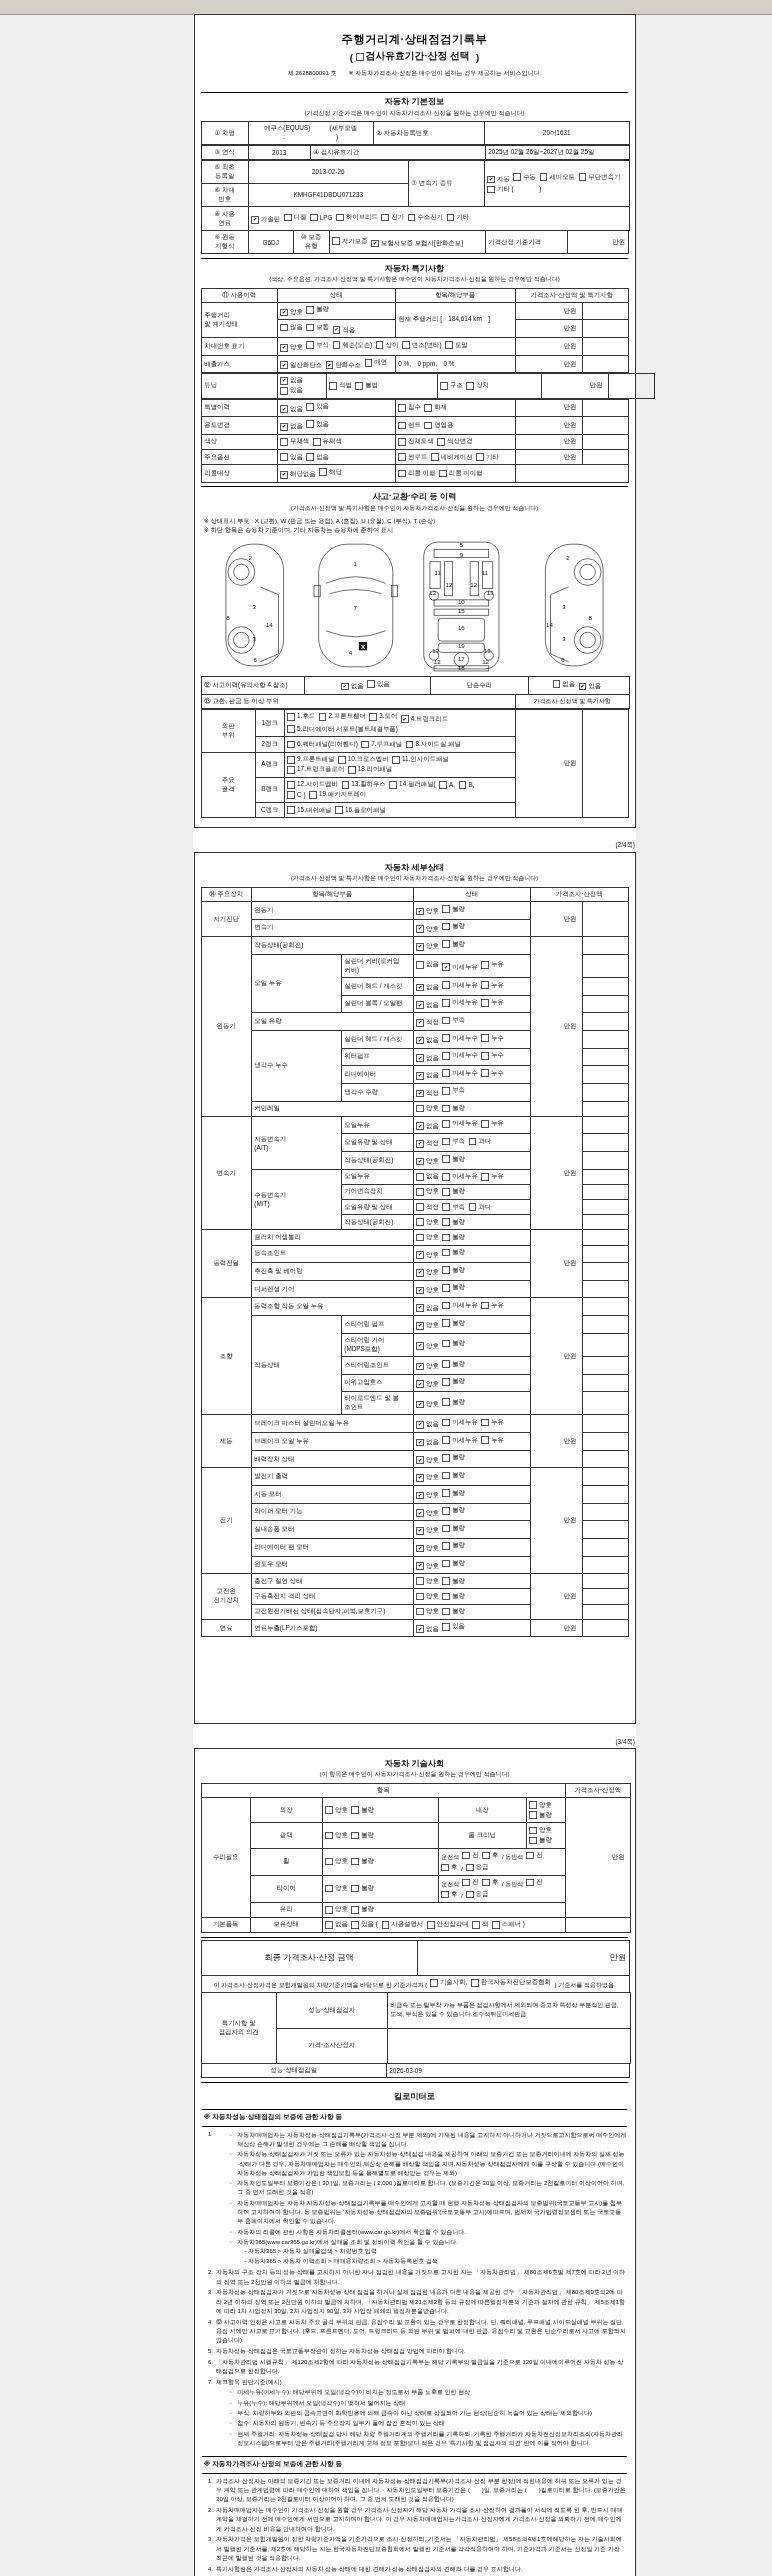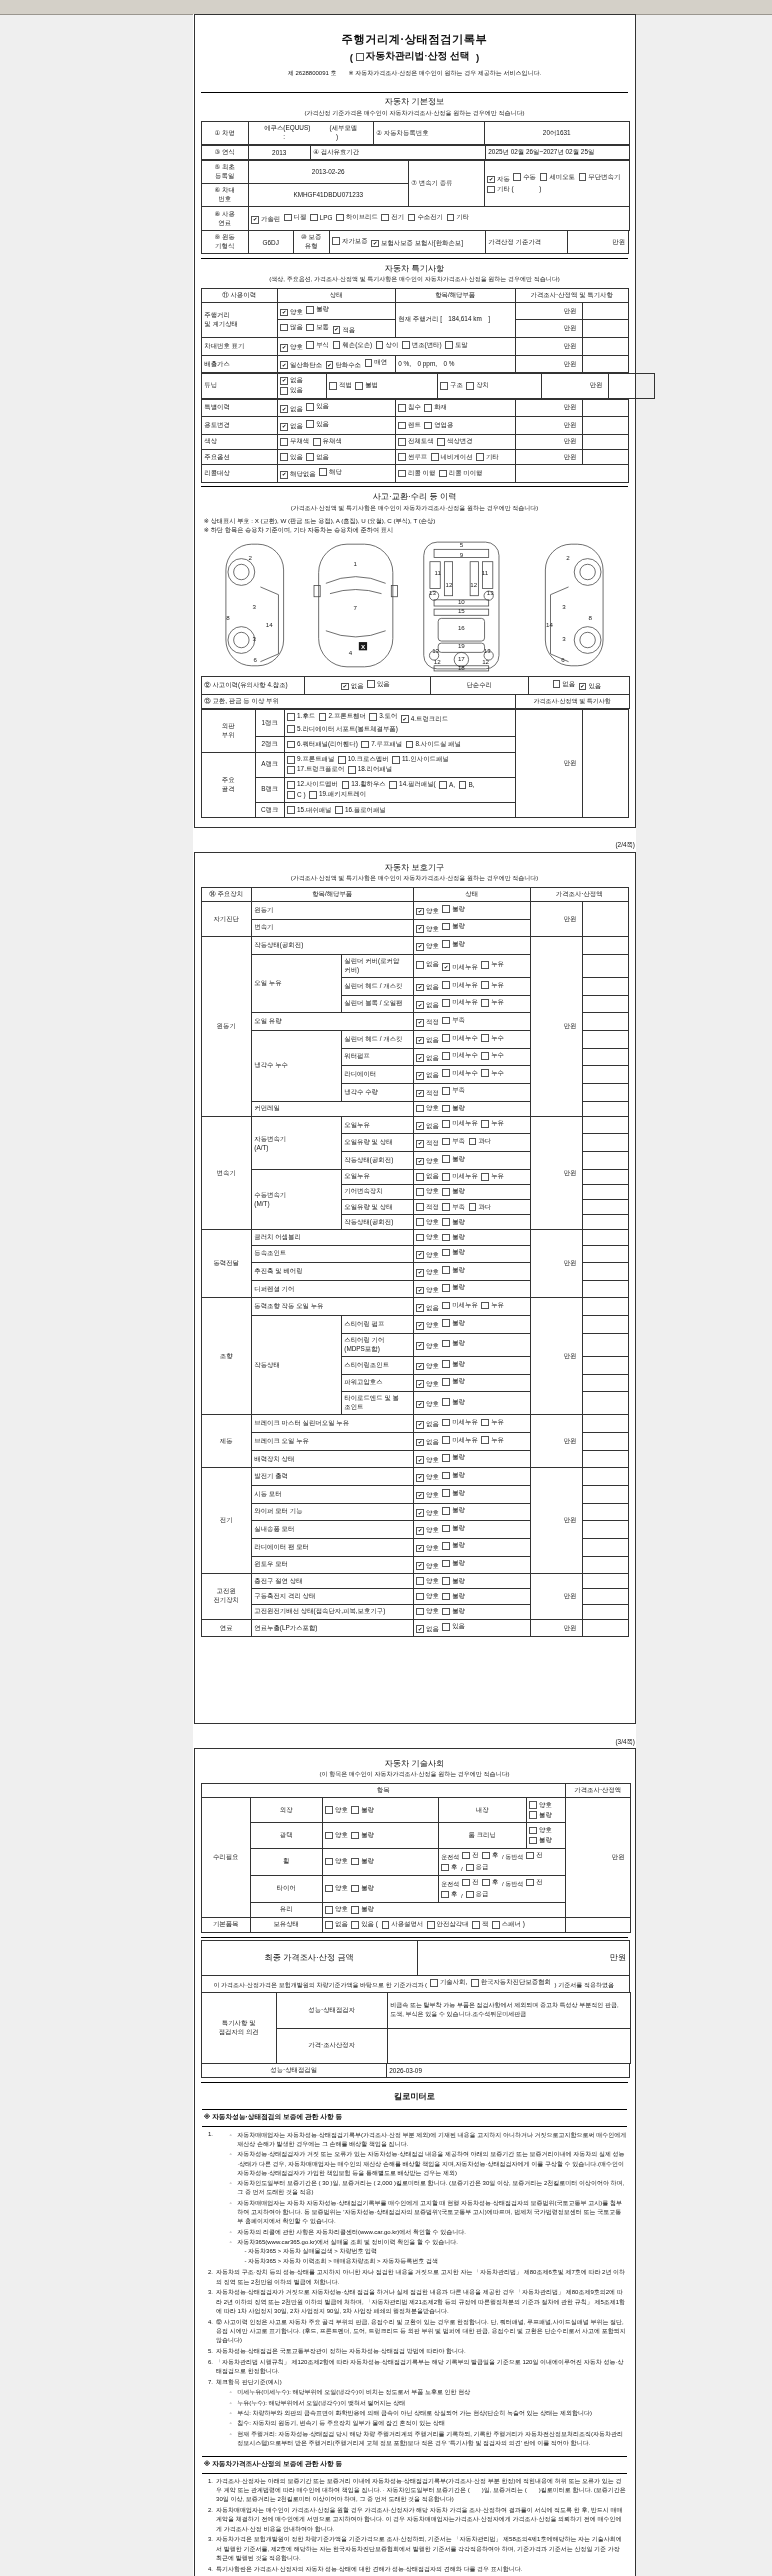--- a/index.html
+++ b/index.html
@@ -9,21 +9,21 @@
   .printrow{padding:47px 2.1px 5.2px 0;display:flex;justify-content:flex-end;align-items:center;gap:7.2px;font-size:6.7px;}
   a.instlink{color:#0000cc;text-decoration:underline;font-weight:bold;cursor:pointer;}
   .printbtn{background:#d4d0c8;border:1px outset #f4f2ee;padding:2.6px 7.2px;font-size:7.2px;cursor:pointer;font-family:inherit;}
   .pageno{font-size:6.7px;color:#000;}
   .pgind{display:block;text-align:right;font-size:6.4px;padding:13.4px 1px 1.5px;}
   .page{border:0.5px solid #333;background:#fff;margin:0 0.5px;padding:5.2px 6.2px 9.3px;}
   .doc-title{font-size:11.3px;font-weight:bold;text-align:center;margin:11.3px 0 2.1px;letter-spacing:0.5px;}
   .doc-sub{font-size:9.8px;font-weight:bold;text-align:center;margin:3.1px 0 5.2px;}
   .doc-no{font-size:6px;text-align:center;margin:4.1px 0 13.4px;}
   .heavy{border:none;border-top:1.5px solid #000;margin:4.1px 0 2.1px;}
-  .sect-t{font-size:8.2px;font-weight:normal;text-align:center;margin:3.6px 0 1.5px;}
+  .sect-t{font-size:8.2px;font-weight:bold;text-align:center;margin:3.6px 0 1.5px;}
   .sect-s{font-size:6px;text-align:center;margin:1px 0 3.6px;}
   table.band{border-collapse:collapse;table-layout:fixed;width:428px;margin:0 auto -0.5px;}
   table.band td{border:0.5px solid #333;font-size:6.4px;padding:2.1px 2.6px;text-align:center;vertical-align:middle;word-break:keep-all;}
   table.band td.l{text-align:left;}
   table.band td.r{text-align:right;}
   table.band td.b{font-weight:normal;}
   table.band td.s{font-size:6px;}
   table.band td.hd{font-size:6.4px;}
   table.band td.price{text-align:right;padding-right:5.2px;}
   table.band td.fin{height:30px;font-size:8.2px;}
@@ -50,21 +50,21 @@
 
 <div class="sheet">
 
 
   <div class="page">
     <div class="doc-title">주행거리계·상태점검기록부</div>
     <div class="doc-sub">
       <span>(</span>
       <span class="ck">
           <span class="cb"></span>
-          <span class="cl" style="font-size:9.8px;font-weight:bold">자동차관리법·산정 선택</span>
+          <span class="cl" style="font-size:9.8px;font-weight:bold">검사유효기간·산정 선택</span>
         </span>
       <span>)</span>
     </div>
     <div class="doc-no">
       <span>제 2628800091 호</span>　　<span>※ 자동차가격조사·산정은 매수인이 원하는 경우 제공하는 서비스입니다.</span>
     </div>
 
     <hr class="heavy">
     <div class="sect-t">자동차 기본정보</div>
     <div class="sect-s">(가격산정 기준가격은 매수인이 자동차가격조사·산정을 원하는 경우에만 적습니다)</div>
@@ -664,21 +664,21 @@
                   <span class="cl">16.플로어패널</span>
                 </span></td>
             </tr>
           </tbody>
         </table>
       </div>
   </div>
 
   <span class="pgind">(2/4쪽)</span>
   <div class="page">
-    <div class="sect-t">자동차 보호기구</div>
+    <div class="sect-t">자동차 세부상태</div>
     <div class="sect-s">(가격조사·산정액 및 특기사항은 매수인이 자동차가격조사·산정을 원하는 경우에만 적습니다)</div>
     <div>
         <table class="band">
           <colgroup>
             <col style="width: 50px;">
             <col style="width: 90px;">
             <col style="width: 72px;">
             <col style="width: 117px;">
             <col style="width: 52px;">
             <col style="width: 46px;">

